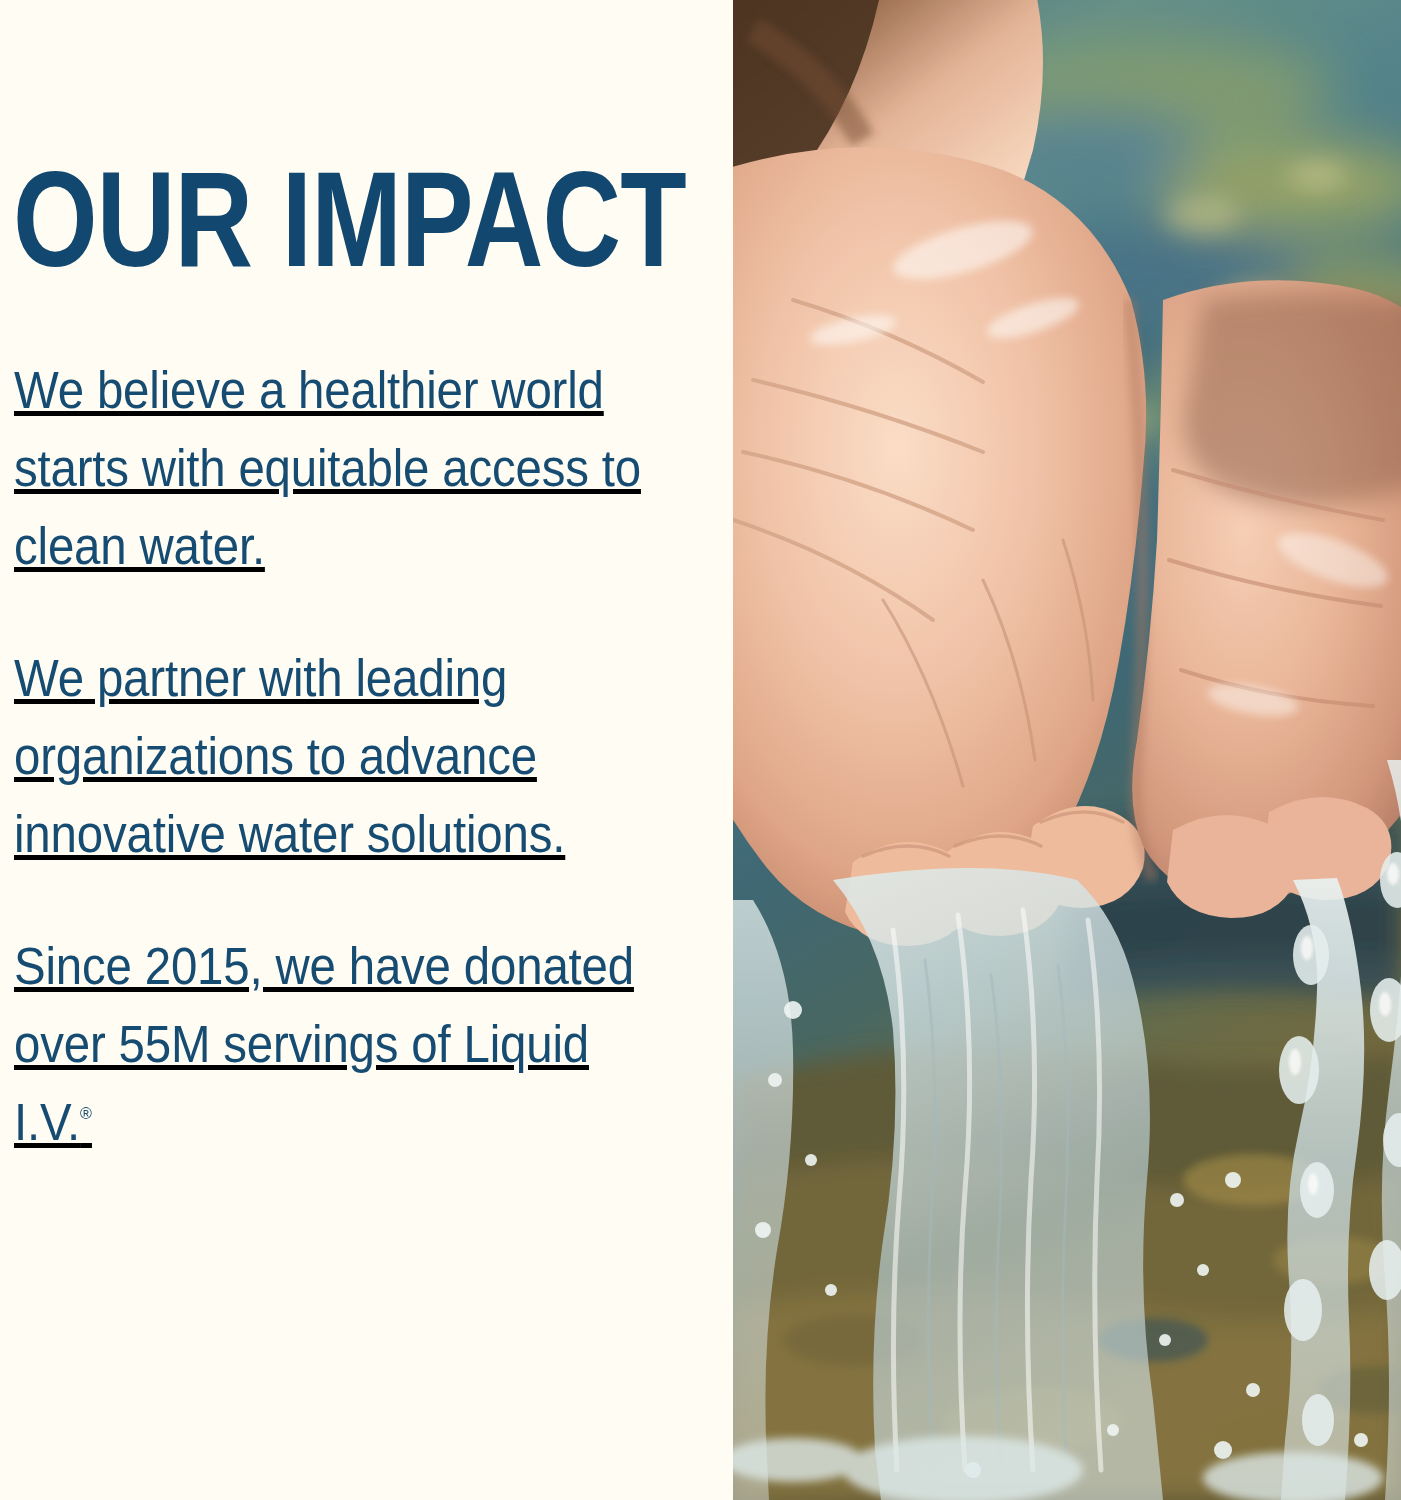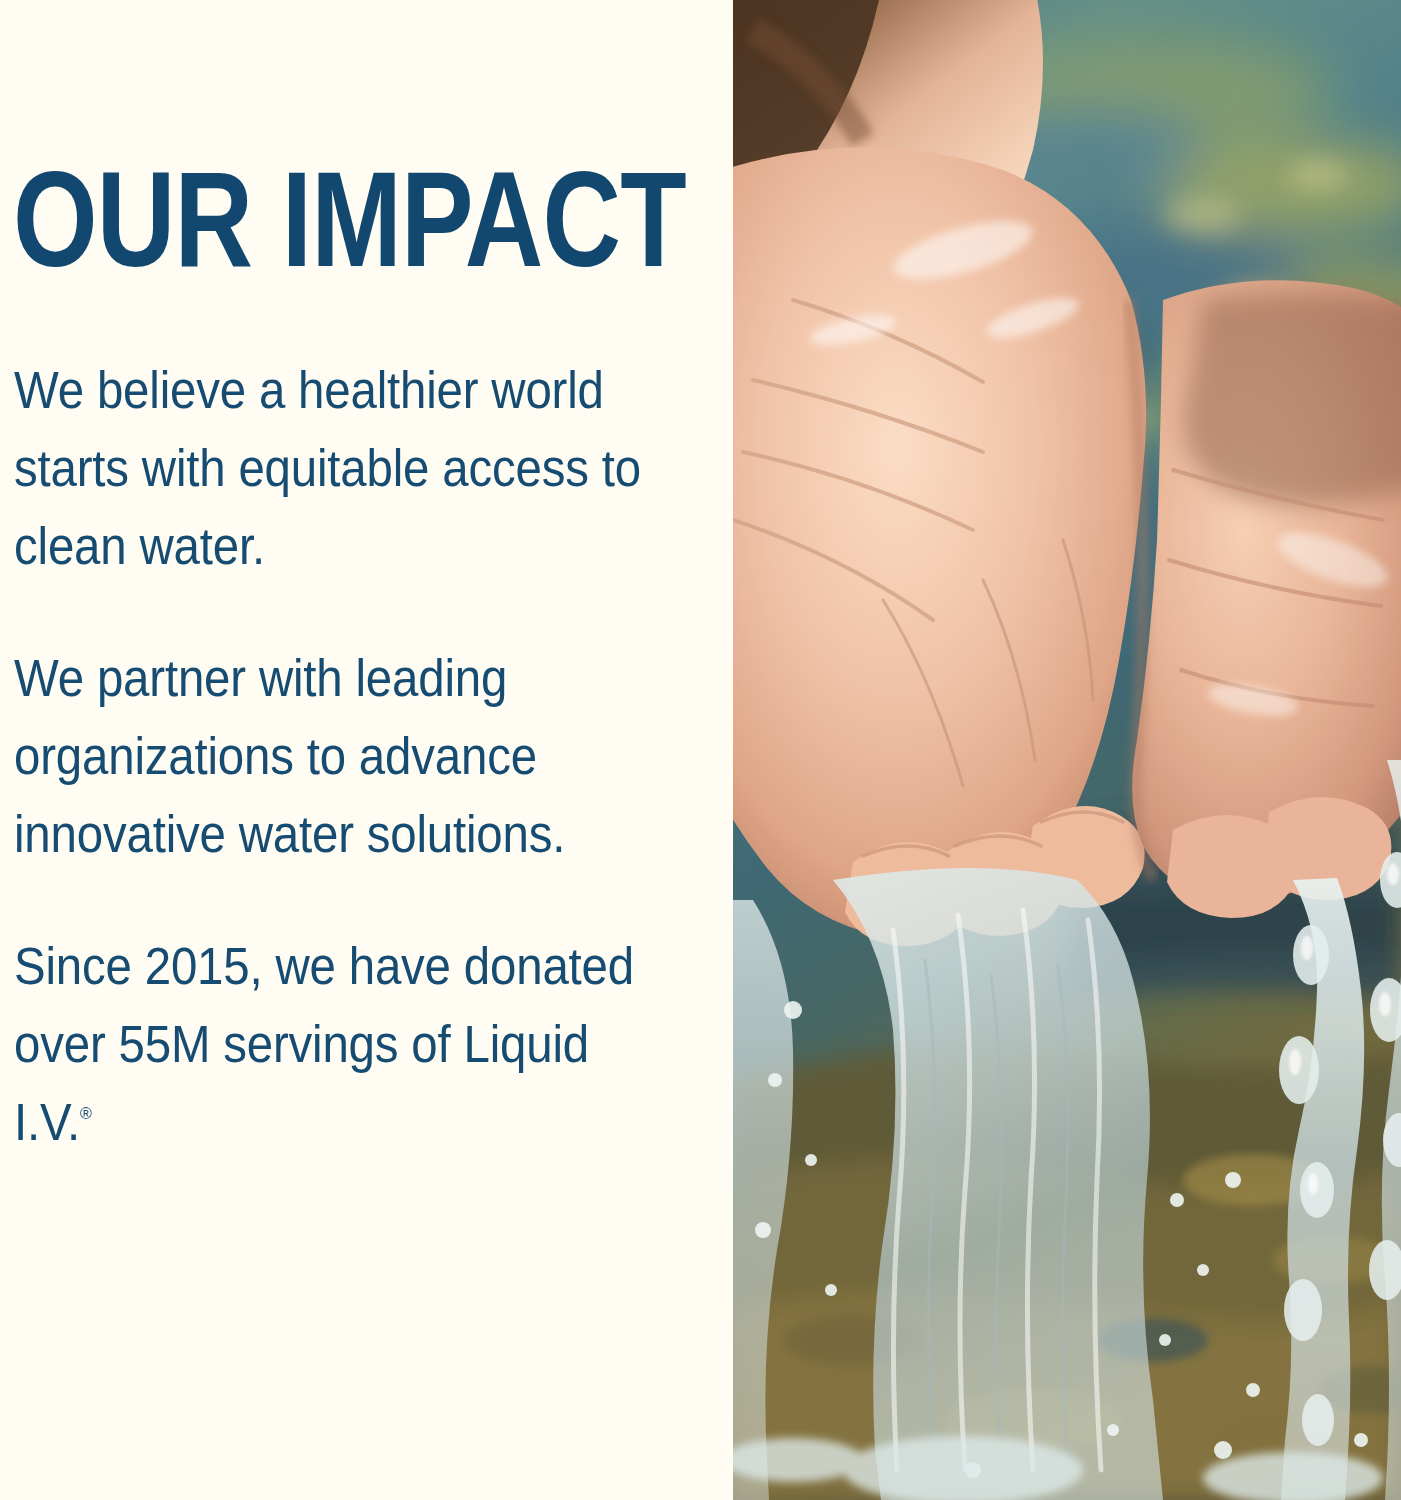--- a/index.html
+++ b/index.html
@@ -48,20 +48,21 @@
     transform: scaleX(0.80);
     transform-origin: left top;
     white-space: nowrap;
   }
 
   .body-copy {
     position: absolute;
     left: 14px;
     top: 352px;
     width: 680px;
+    text-decoration: underline;
   }
 
   .para {
     margin: 0 0 54px 0;
     font-family: "Liberation Sans", sans-serif;
     font-weight: 400;
     font-size: 51px;
     line-height: 78px;
     letter-spacing: -0.2px;
     color: #174C72;

